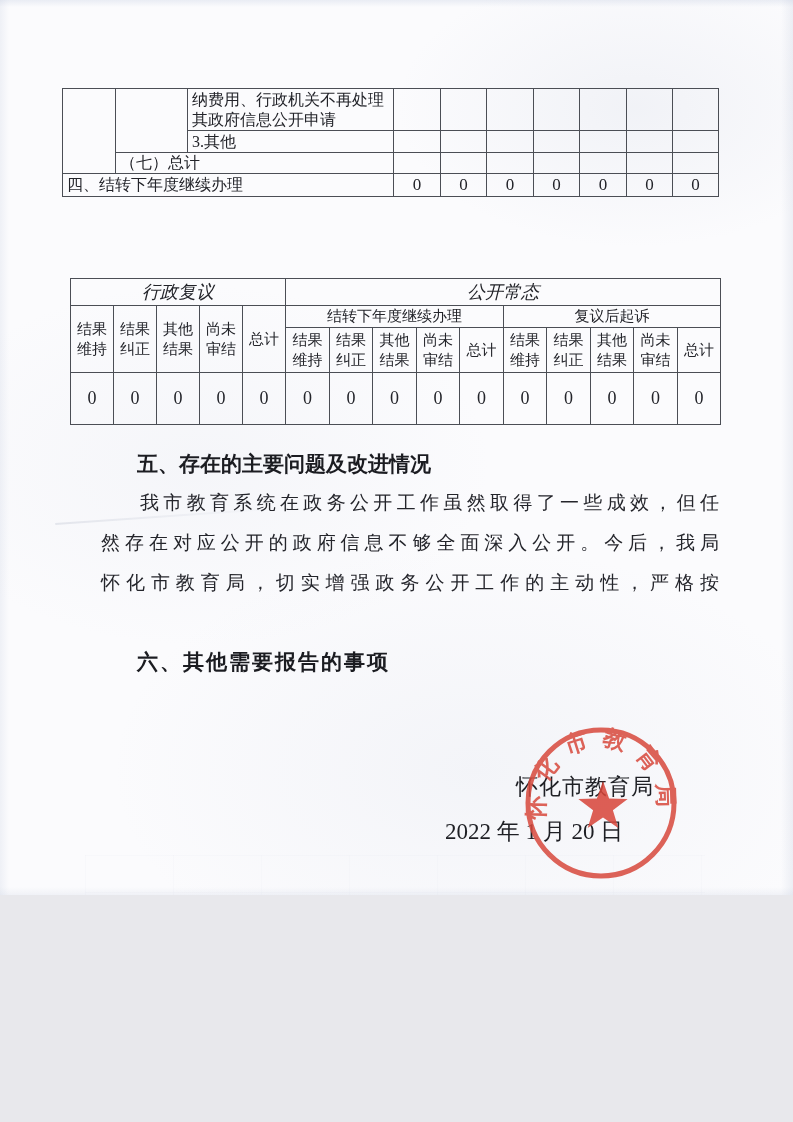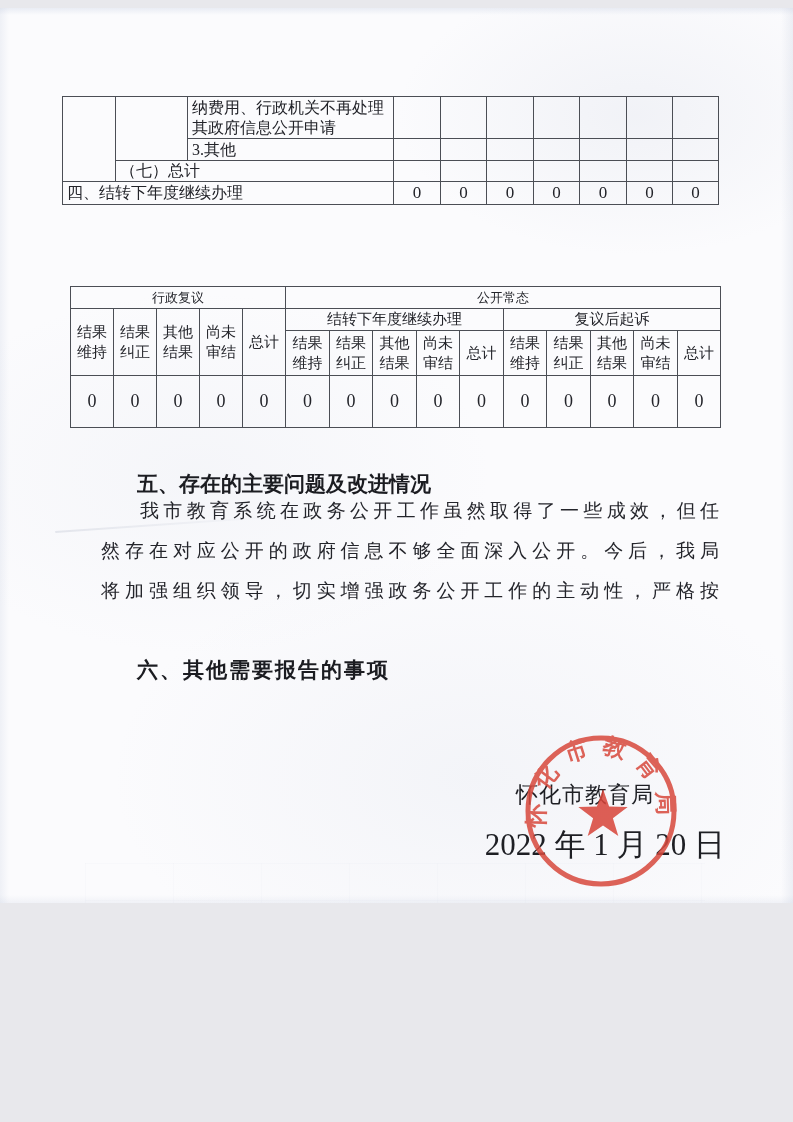--- a/index.html
+++ b/index.html
@@ -8,50 +8,49 @@
     font-family:"Liberation Serif","DejaVu Serif",serif;color:#23242a;
     background:
       linear-gradient(180deg, rgba(188,198,220,.28) 0px, rgba(188,198,220,0) 7px),
       linear-gradient(90deg, rgba(188,198,218,.20) 0px, rgba(188,198,218,0) 9px),
       linear-gradient(270deg, rgba(184,194,214,.22) 0px, rgba(184,194,214,0) 12px),
       linear-gradient(0deg, rgba(188,198,218,.18) 0px, rgba(188,198,218,0) 8px),
       radial-gradient(ellipse 340px 200px at 80% 12%, rgba(188,196,214,.16), transparent 70%),
       radial-gradient(ellipse 420px 260px at 25% 52%, rgba(190,198,216,.10), transparent 70%),
       radial-gradient(ellipse 520px 320px at 60% 86%, rgba(190,198,216,.13), transparent 70%),
       #fbfbfd;
-    margin-top: 8px;
   }
   table{border-collapse:collapse;table-layout:fixed;position:absolute;}
   td{border:1px solid #4b4e55;overflow:hidden;vertical-align:middle;}
   
   .t1{left:62px;top:88px;width:656px;font-size:16px;}
   .t1 .desc{text-align:left;padding:0 4px;line-height:20px;}
   .t1 .num{text-align:center;font-size:17px;}
   .t1 .r1{height:42px;} .t1 .r2{height:22px;} .t1 .r3{height:20px;} .t1 .r4{height:21px;}
   
   .t2{left:70px;top:278px;width:650px;font-size:15px;text-align:center;}
-  .t2 .grp{font-size:13px;}
+  .t2 .grp{font-size:18px;font-style:italic;}
   .t2 .hdr{white-space:pre-line;line-height:20px;}
   .t2 .num{font-size:18px;}
   .t2 .g{height:22px;} .t2 .s{height:20px;} .t2 .h{height:45px;} .t2 .v{height:52px;}
   
   .hd{position:absolute;font-family:"Liberation Sans","DejaVu Sans",sans-serif;
       font-weight:700;font-size:21px;color:#1b1c21;white-space:nowrap;}
   .hd4{left:140px;top:226px;letter-spacing:1.3px;}
-  .hd5{left:137px;top:462px;}
+  .hd5{left:137px;top:450px;}
   .hd6{left:137px;top:648px;letter-spacing:2px;}
   
   .para{position:absolute;left:101px;top:483px;width:618px;font-size:19px;color:#24252b;}
   .pline{height:40px;line-height:40px;text-align:justify;text-align-last:justify;white-space:nowrap;}
   .pline.first{text-indent:39px;}
   
   .sig-org{position:absolute;left:455px;top:772px;width:260px;text-align:center;
            font-size:22px;letter-spacing:1px;color:#1e1f24;}
-  .sig-date{position:absolute;left:445px;top:816px;width:280px;text-align:right;
-            font-size:31px;color:#1e1f24;}
+  .sig-date{position:absolute;left:445px;top:816px;width:280px;text-align:left;
+            font-size:23px;color:#1e1f24;}
   
   .seal{position:absolute;left:521px;top:723px;width:160px;height:160px;opacity:.86;pointer-events:none;}
   
   .bleed{position:absolute;left:85px;top:855px;width:620px;height:210px;opacity:.55;pointer-events:none;
     background:
       repeating-linear-gradient(180deg, rgba(150,160,190,.07) 0 1px, transparent 1px 37px),
       repeating-linear-gradient(90deg, rgba(150,160,190,.05) 0 1px, transparent 1px 88px);}
   .crease{position:absolute;left:55px;top:515px;width:230px;height:2px;pointer-events:none;
     background:linear-gradient(90deg, rgba(130,140,165,.18), rgba(130,140,165,0));
     transform:rotate(-4deg);}
@@ -195,21 +194,21 @@
       <td class="num">0</td>
     </tr>
   </tbody>
     </table>
 
   <div class="hd hd5">五、存在的主要问题及改进情况</div>
 
   <div class="para">
     <div class="pline first">我市教育系统在政务公开工作虽然取得了一些成效，但任</div>
     <div class="pline">然存在对应公开的政府信息不够全面深入公开。今后，我局</div>
-    <div class="pline">将加强组织领导，切实增强政务公开工作的主动性，严格按</div>
+    <div class="pline">怀化市教育局，切实增强政务公开工作的主动性，严格按</div>
   </div>
 
   <div class="hd hd6">六、其他需要报告的事项</div>
 
   <div class="sig-org">怀化市教育局</div>
   <div class="sig-date">2022 年 1 月 20 日</div>
 
   <svg class="seal" viewBox="0 0 160 160">
     <circle cx="80" cy="80" r="73" fill="none" stroke="#d84a3e" stroke-width="5"></circle>
     <polygon fill="#d8453a" points="82,58 88.1,75.6 106.7,76.0 91.9,87.2 97.3,105.0 82,94.4 66.7,105.0 72.1,87.2 57.3,76.0 75.9,75.6"></polygon>

